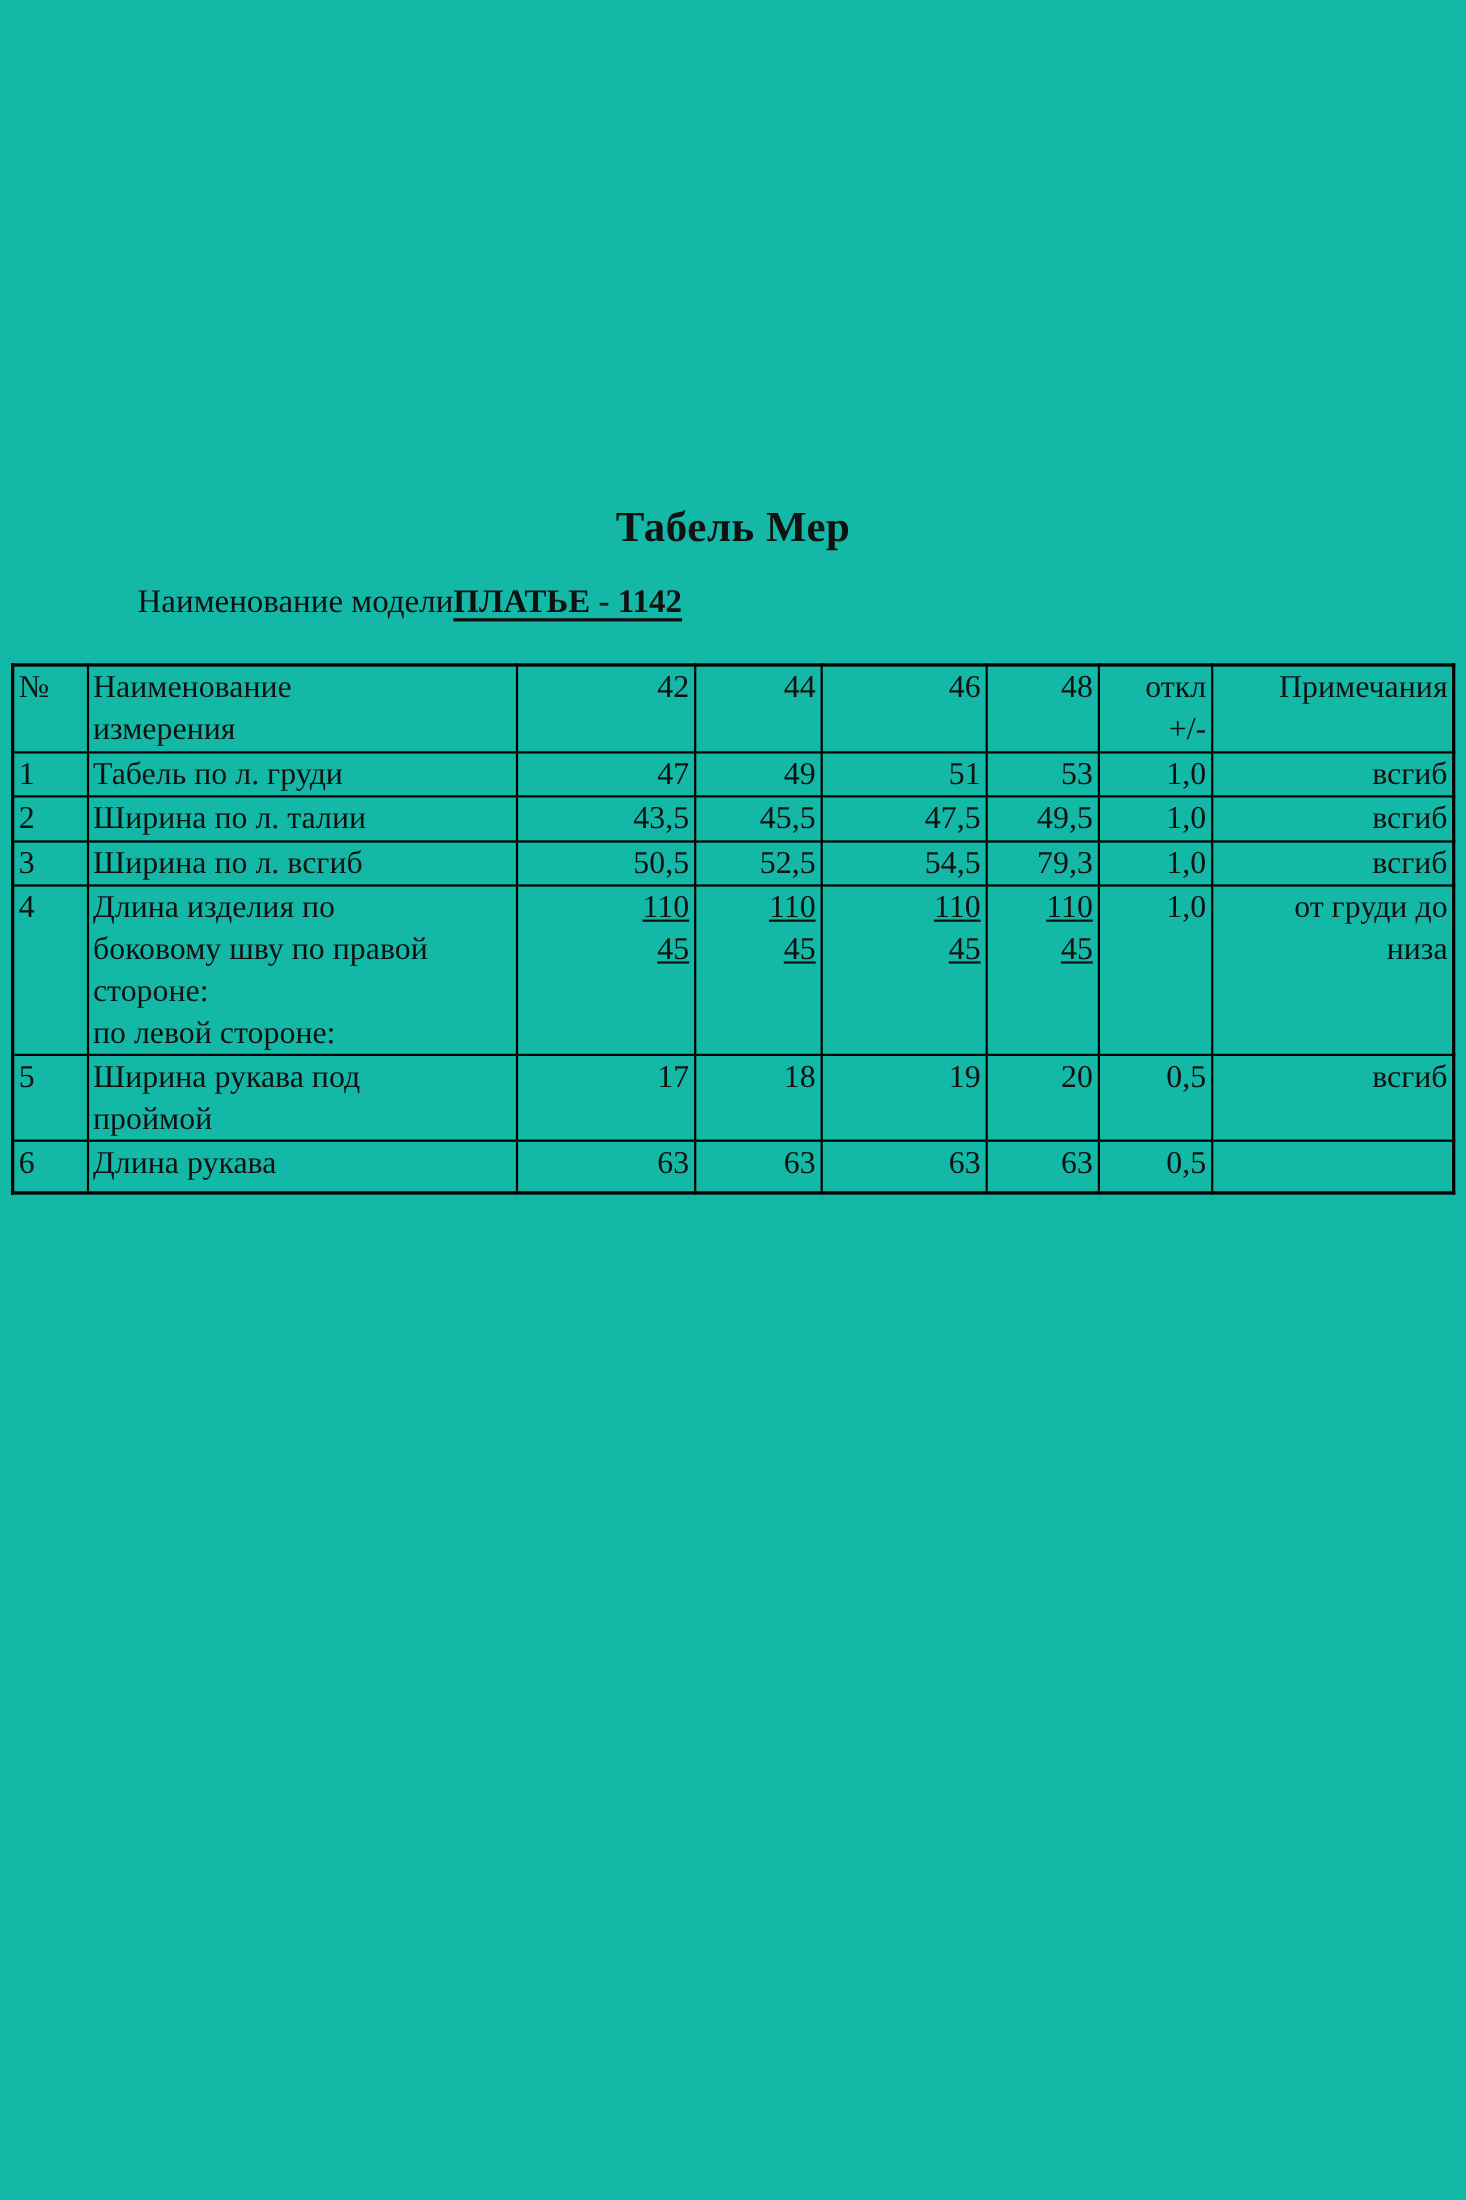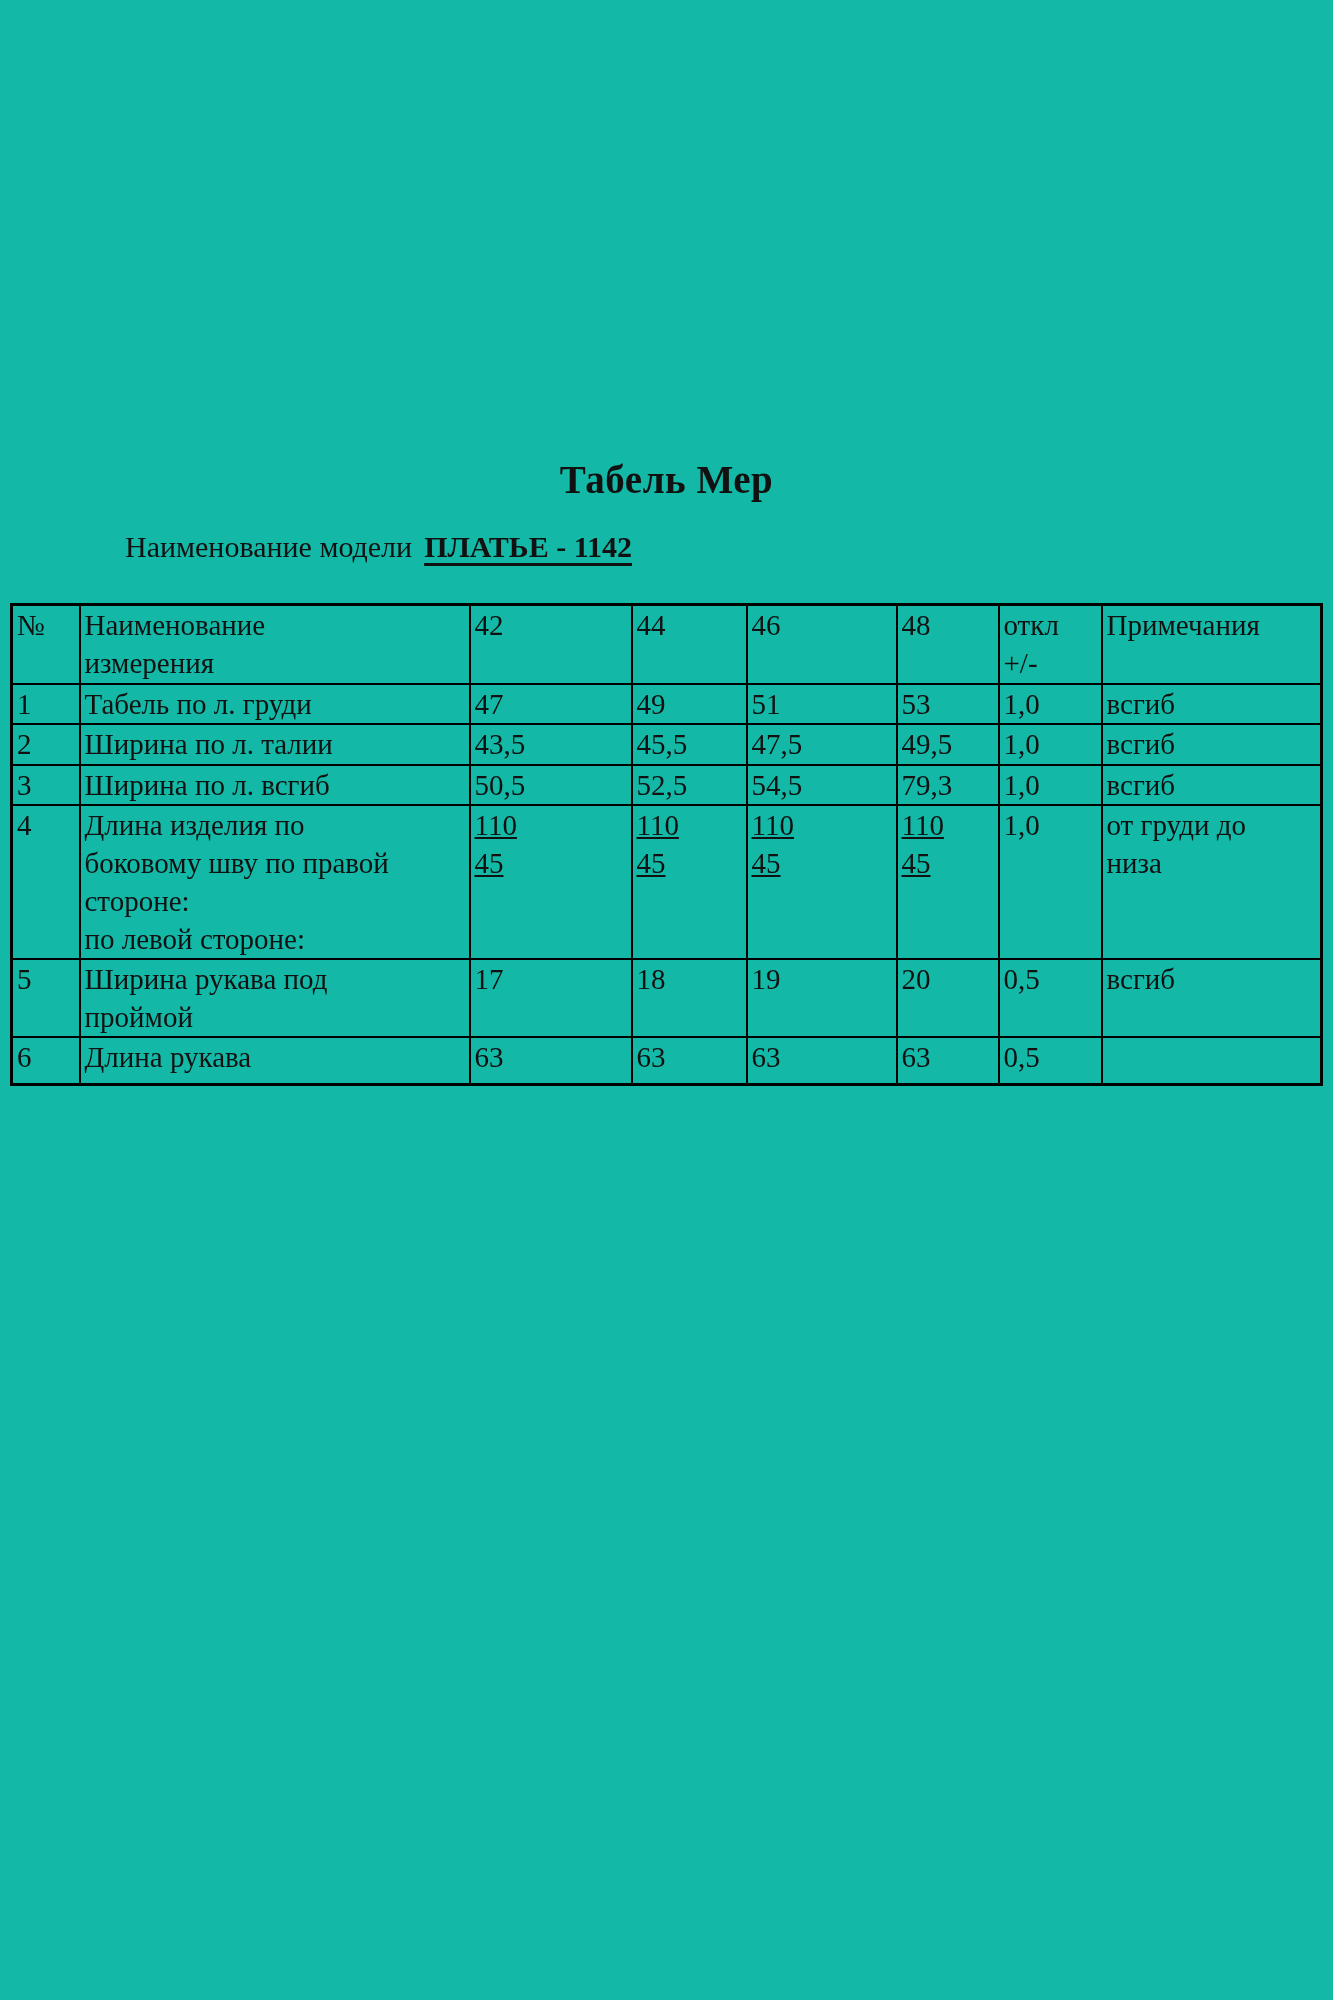--- a/index.html
+++ b/index.html
@@ -27,21 +27,20 @@
     letter-spacing: 0.5px;
   }
   .model-line {
     margin: 22px 0 0 125px;
     font-size: 30px;
     line-height: 40px;
     white-space: nowrap;
   }
   .model-value {
     font-weight: 700;
-    margin-left: 12px;
     text-decoration: underline;
     text-decoration-thickness: 3px;
     text-underline-offset: 6px;
   }
   table.measures {
     border-collapse: collapse;
     table-layout: fixed;
     width: 1310px;
     margin: 36px 0 0 10px;
     border: 3px solid #000;
@@ -52,21 +51,21 @@
     vertical-align: top;
     font-weight: 400;
     font-size: 29px;
     line-height: 38px;
     padding: 0 4px;
     white-space: pre-line;
     overflow: hidden;
   }
   .c-num  { text-align: left; padding-left: 14px; }
   .c-name { text-align: left; padding-left: 13px; padding-right: 6px; }
-  .c-size, .c-tol, .c-notes { text-align: left; }
+  .c-size, .c-tol, .c-notes { text-align: right; }
   .pad1 { padding-top: 38px; text-decoration: underline; }
 </style>
 </head>
 <body>
 
 <div class="page">
 
   <h1 class="title">Табель Мер</h1>
 
   <p class="model-line"><span>Наименование модели</span><span class="model-value">ПЛАТЬЕ - 1142</span></p>

